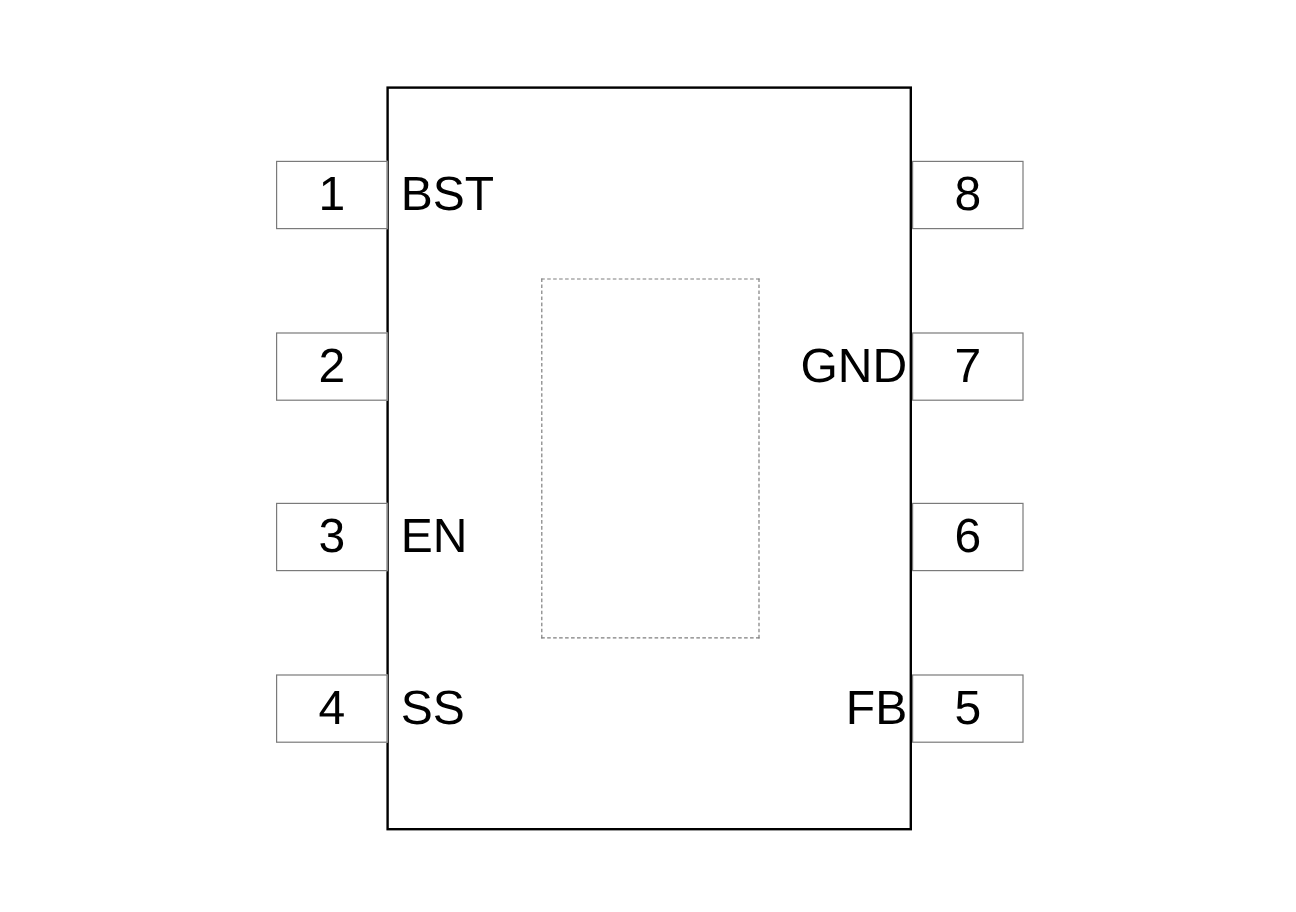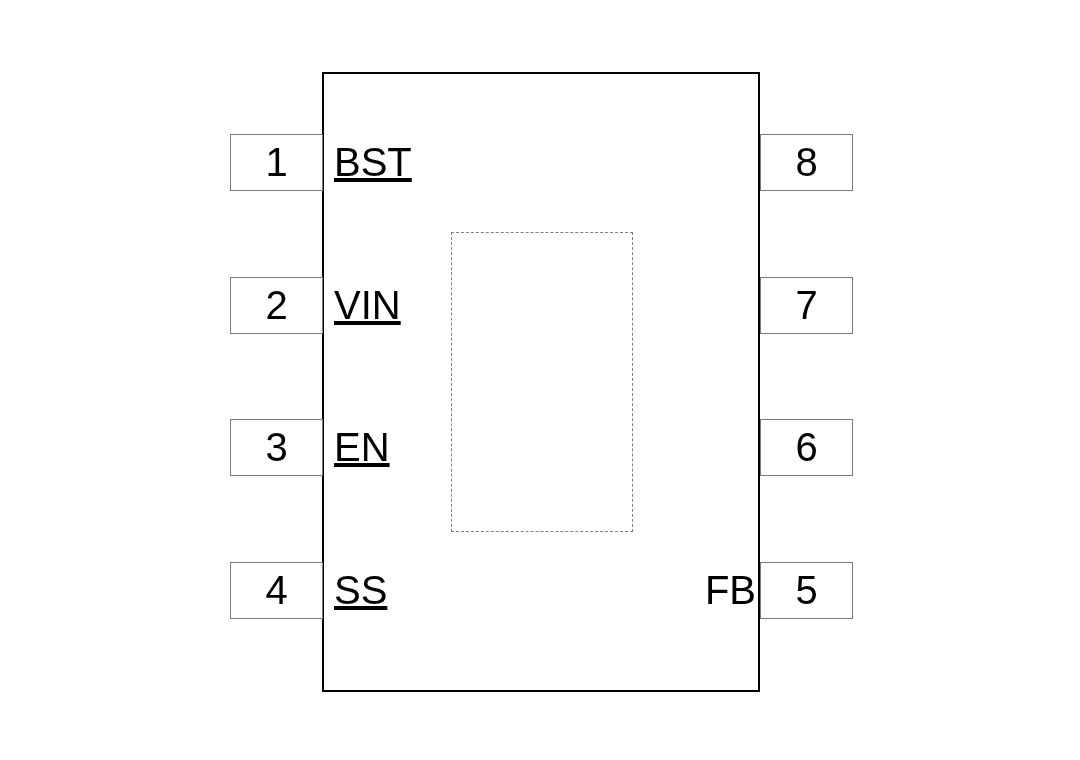--- a/index.html
+++ b/index.html
@@ -55,21 +55,21 @@
   .pin-row-1 { top: 277px; }
   .pin-row-2 { top: 419px; }
   .pin-row-3 { top: 562px; }
   .pin-label {
     position: absolute;
     height: 57px;
     line-height: 57px;
     font-size: 40px;
     white-space: nowrap;
   }
-  .pin-label.left  { left: 334px; text-align: left; text-decoration: underline; }
+  .pin-label.left  { left: 334px; text-align: left; }
   .pin-label.right { right: 324px; text-align: right; }
 </style>
 </head>
 <body>
 
 <div class="canvas">
 
   <div class="ic-body"></div>
 
   <div class="exposed-pad"></div>
@@ -94,19 +94,19 @@
     <span>7</span>
   </div>
   <div class="pin-box right pin-row-2">
     <span>6</span>
   </div>
   <div class="pin-box right pin-row-3">
     <span>5</span>
   </div>
 
   <div class="pin-label left pin-row-0">BST</div>
-  <div class="pin-label left pin-row-1">VIN</div>
   <div class="pin-label left pin-row-2">EN</div>
   <div class="pin-label left pin-row-3">SS</div>
 
+  <div class="pin-label right pin-row-1">GND</div>
   <div class="pin-label right pin-row-3">FB</div>
 
 </div>
 
 </body></html>

